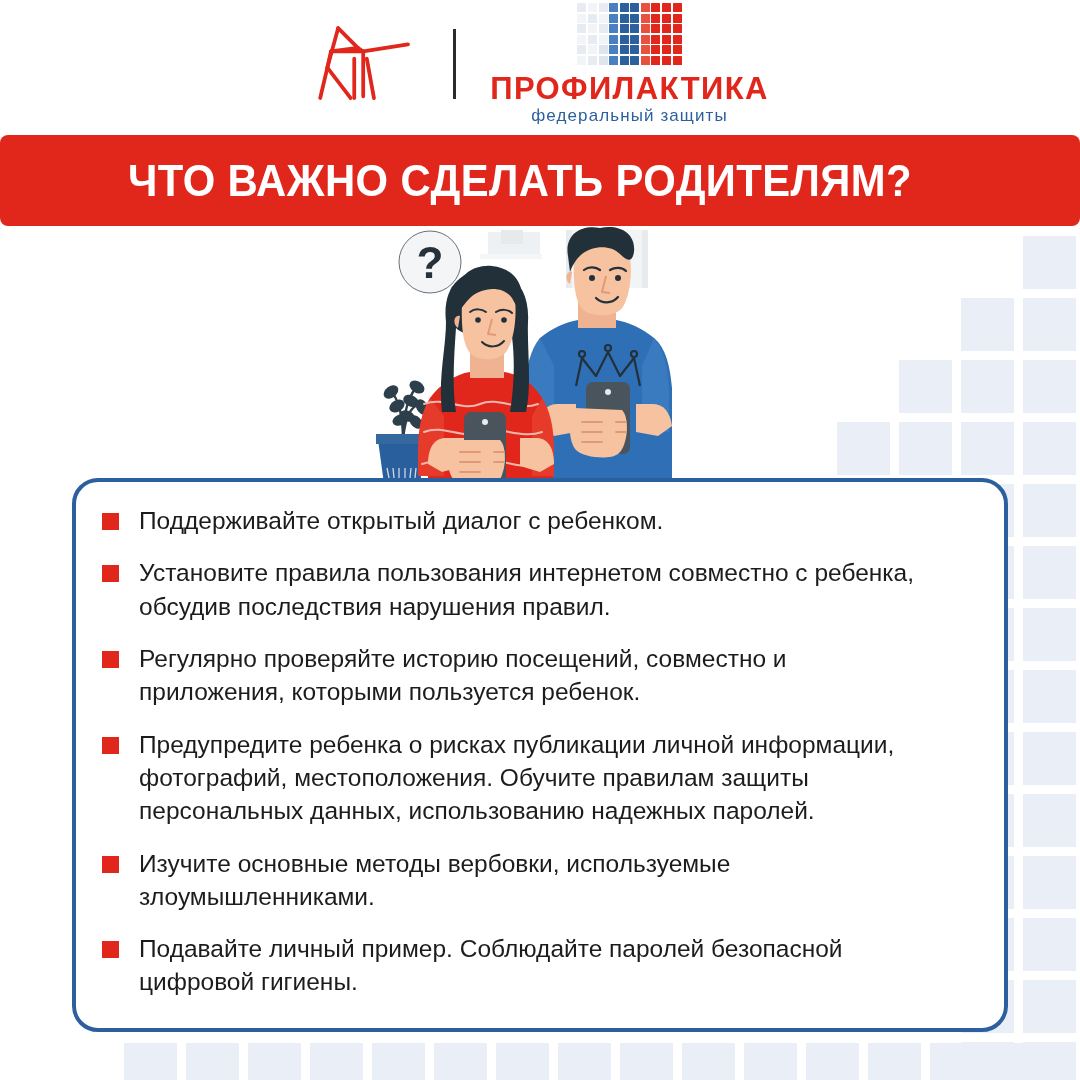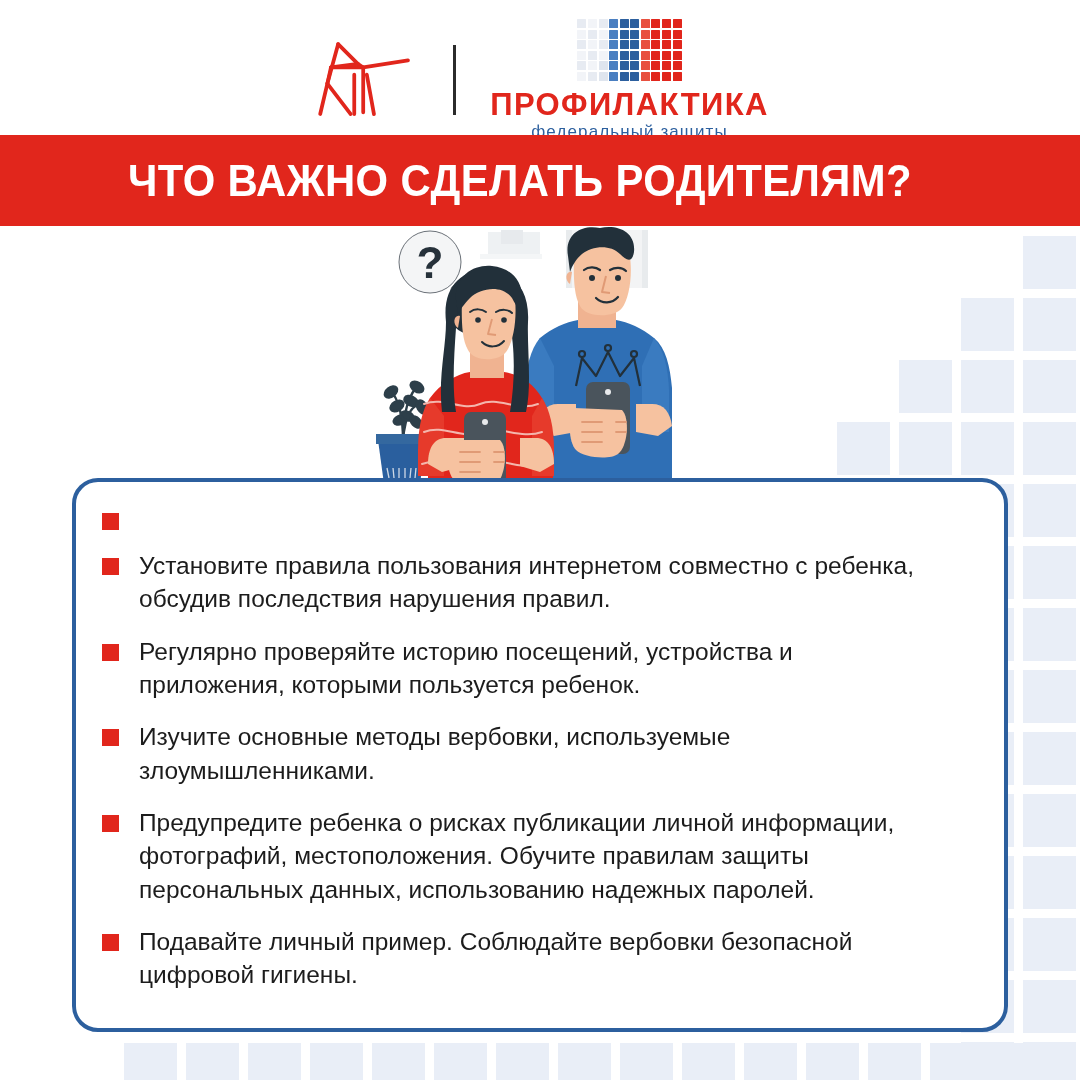--- a/index.html
+++ b/index.html
@@ -10,34 +10,34 @@
     overflow:hidden;
     position:relative;
   }
   #stage{position:absolute;inset:0;width:1080px;height:1080px;overflow:hidden;background:#fff;}
 
   
   .bg-squares{position:absolute;left:0;top:0;width:1080px;height:1080px;z-index:0;}
   .bg-sq{position:absolute;background:#e9eef7;}
 
   
-  .logo-bar{position:absolute;left:0;top:16px;width:1080px;height:135px;z-index:6;background:#fff;
+  .logo-bar{position:absolute;left:0;top:0;width:1080px;height:135px;z-index:6;background:#fff;
             display:flex;align-items:center;justify-content:center;gap:0px;}
   .logo-inner{display:flex;align-items:center;gap:34px;transform:translateY(-4px);}
   .chair-mark{width:108px;height:86px;}
   .logo-divider{width:3px;height:70px;background:#2b2b2b;}
   .brand-block{display:flex;flex-direction:column;align-items:center;gap:3px;}
   .pixel-grid{display:grid;grid-template-columns:repeat(10,9px);grid-template-rows:repeat(6,9px);gap:1.6px;margin-bottom:5px;}
   .px{width:9px;height:9px;border-radius:0.5px;}
   .brand-name{font-size:31px;font-weight:bold;letter-spacing:1.4px;color:#e1261c;line-height:1;}
   .brand-sub{font-size:17px;color:#2c5f9e;letter-spacing:1.1px;line-height:1;}
 
   
   .title-banner{position:absolute;left:0;top:135px;width:1080px;height:91px;background:#e1261c;z-index:6;
-                display:flex;align-items:center;}
+                display:flex;align-items:center;border-radius:8px;}
   .title-text{color:#fff;font-weight:bold;font-size:45px;letter-spacing:0.4px;
               transform:scaleX(0.93);transform-origin:left center;margin-left:128px;white-space:nowrap;}
 
   
   .illustration{position:absolute;left:370px;top:226px;width:330px;height:280px;z-index:3;}
 
   
   .card{position:absolute;left:72px;top:478px;width:936px;height:554px;
         background:#ffffff;border:4px solid #2c5f9e;border-radius:26px;z-index:5;box-sizing:border-box;}
   .bullet-list{position:absolute;left:26px;top:22px;right:24px;}
@@ -335,37 +335,38 @@
       </g>
     </g>
 
     <rect x="0" y="274" width="330" height="4" fill="#2c5f9e"></rect>
   </svg>
 
   <div class="card">
     <div class="bullet-list" id="bulletList">
         <div class="bullet-row">
           <span class="marker" style="background: rgb(225, 38, 28);"></span>
+          <span class="bullet-text">Поддерживайте открытый диалог с ребенком.</span>
         </div>
         <div class="bullet-row">
           <span class="marker" style="background: rgb(225, 38, 28);"></span>
           <span class="bullet-text">Установите правила пользования интернетом совместно с ребенка, обсудив последствия нарушения правил.</span>
         </div>
         <div class="bullet-row">
           <span class="marker" style="background: rgb(225, 38, 28);"></span>
-          <span class="bullet-text">Регулярно проверяйте историю посещений, устройства и приложения, которыми пользуется ребенок.</span>
+          <span class="bullet-text">Регулярно проверяйте историю посещений, совместно и приложения, которыми пользуется ребенок.</span>
+        </div>
+        <div class="bullet-row">
+          <span class="marker" style="background: rgb(225, 38, 28);"></span>
+          <span class="bullet-text">Предупредите ребенка о рисках публикации личной информации, фотографий, местоположения. Обучите правилам защиты персональных данных, использованию надежных паролей.</span>
         </div>
         <div class="bullet-row">
           <span class="marker" style="background: rgb(225, 38, 28);"></span>
           <span class="bullet-text">Изучите основные методы вербовки, используемые злоумышленниками.</span>
         </div>
         <div class="bullet-row">
           <span class="marker" style="background: rgb(225, 38, 28);"></span>
-          <span class="bullet-text">Предупредите ребенка о рисках публикации личной информации, фотографий, местоположения. Обучите правилам защиты персональных данных, использованию надежных паролей.</span>
-        </div>
-        <div class="bullet-row">
-          <span class="marker" style="background: rgb(225, 38, 28);"></span>
-          <span class="bullet-text">Подавайте личный пример. Соблюдайте вербовки безопасной цифровой гигиены.</span>
+          <span class="bullet-text">Подавайте личный пример. Соблюдайте паролей безопасной цифровой гигиены.</span>
         </div>
       </div>
   </div>
 
 </div>
 
 </body></html>

